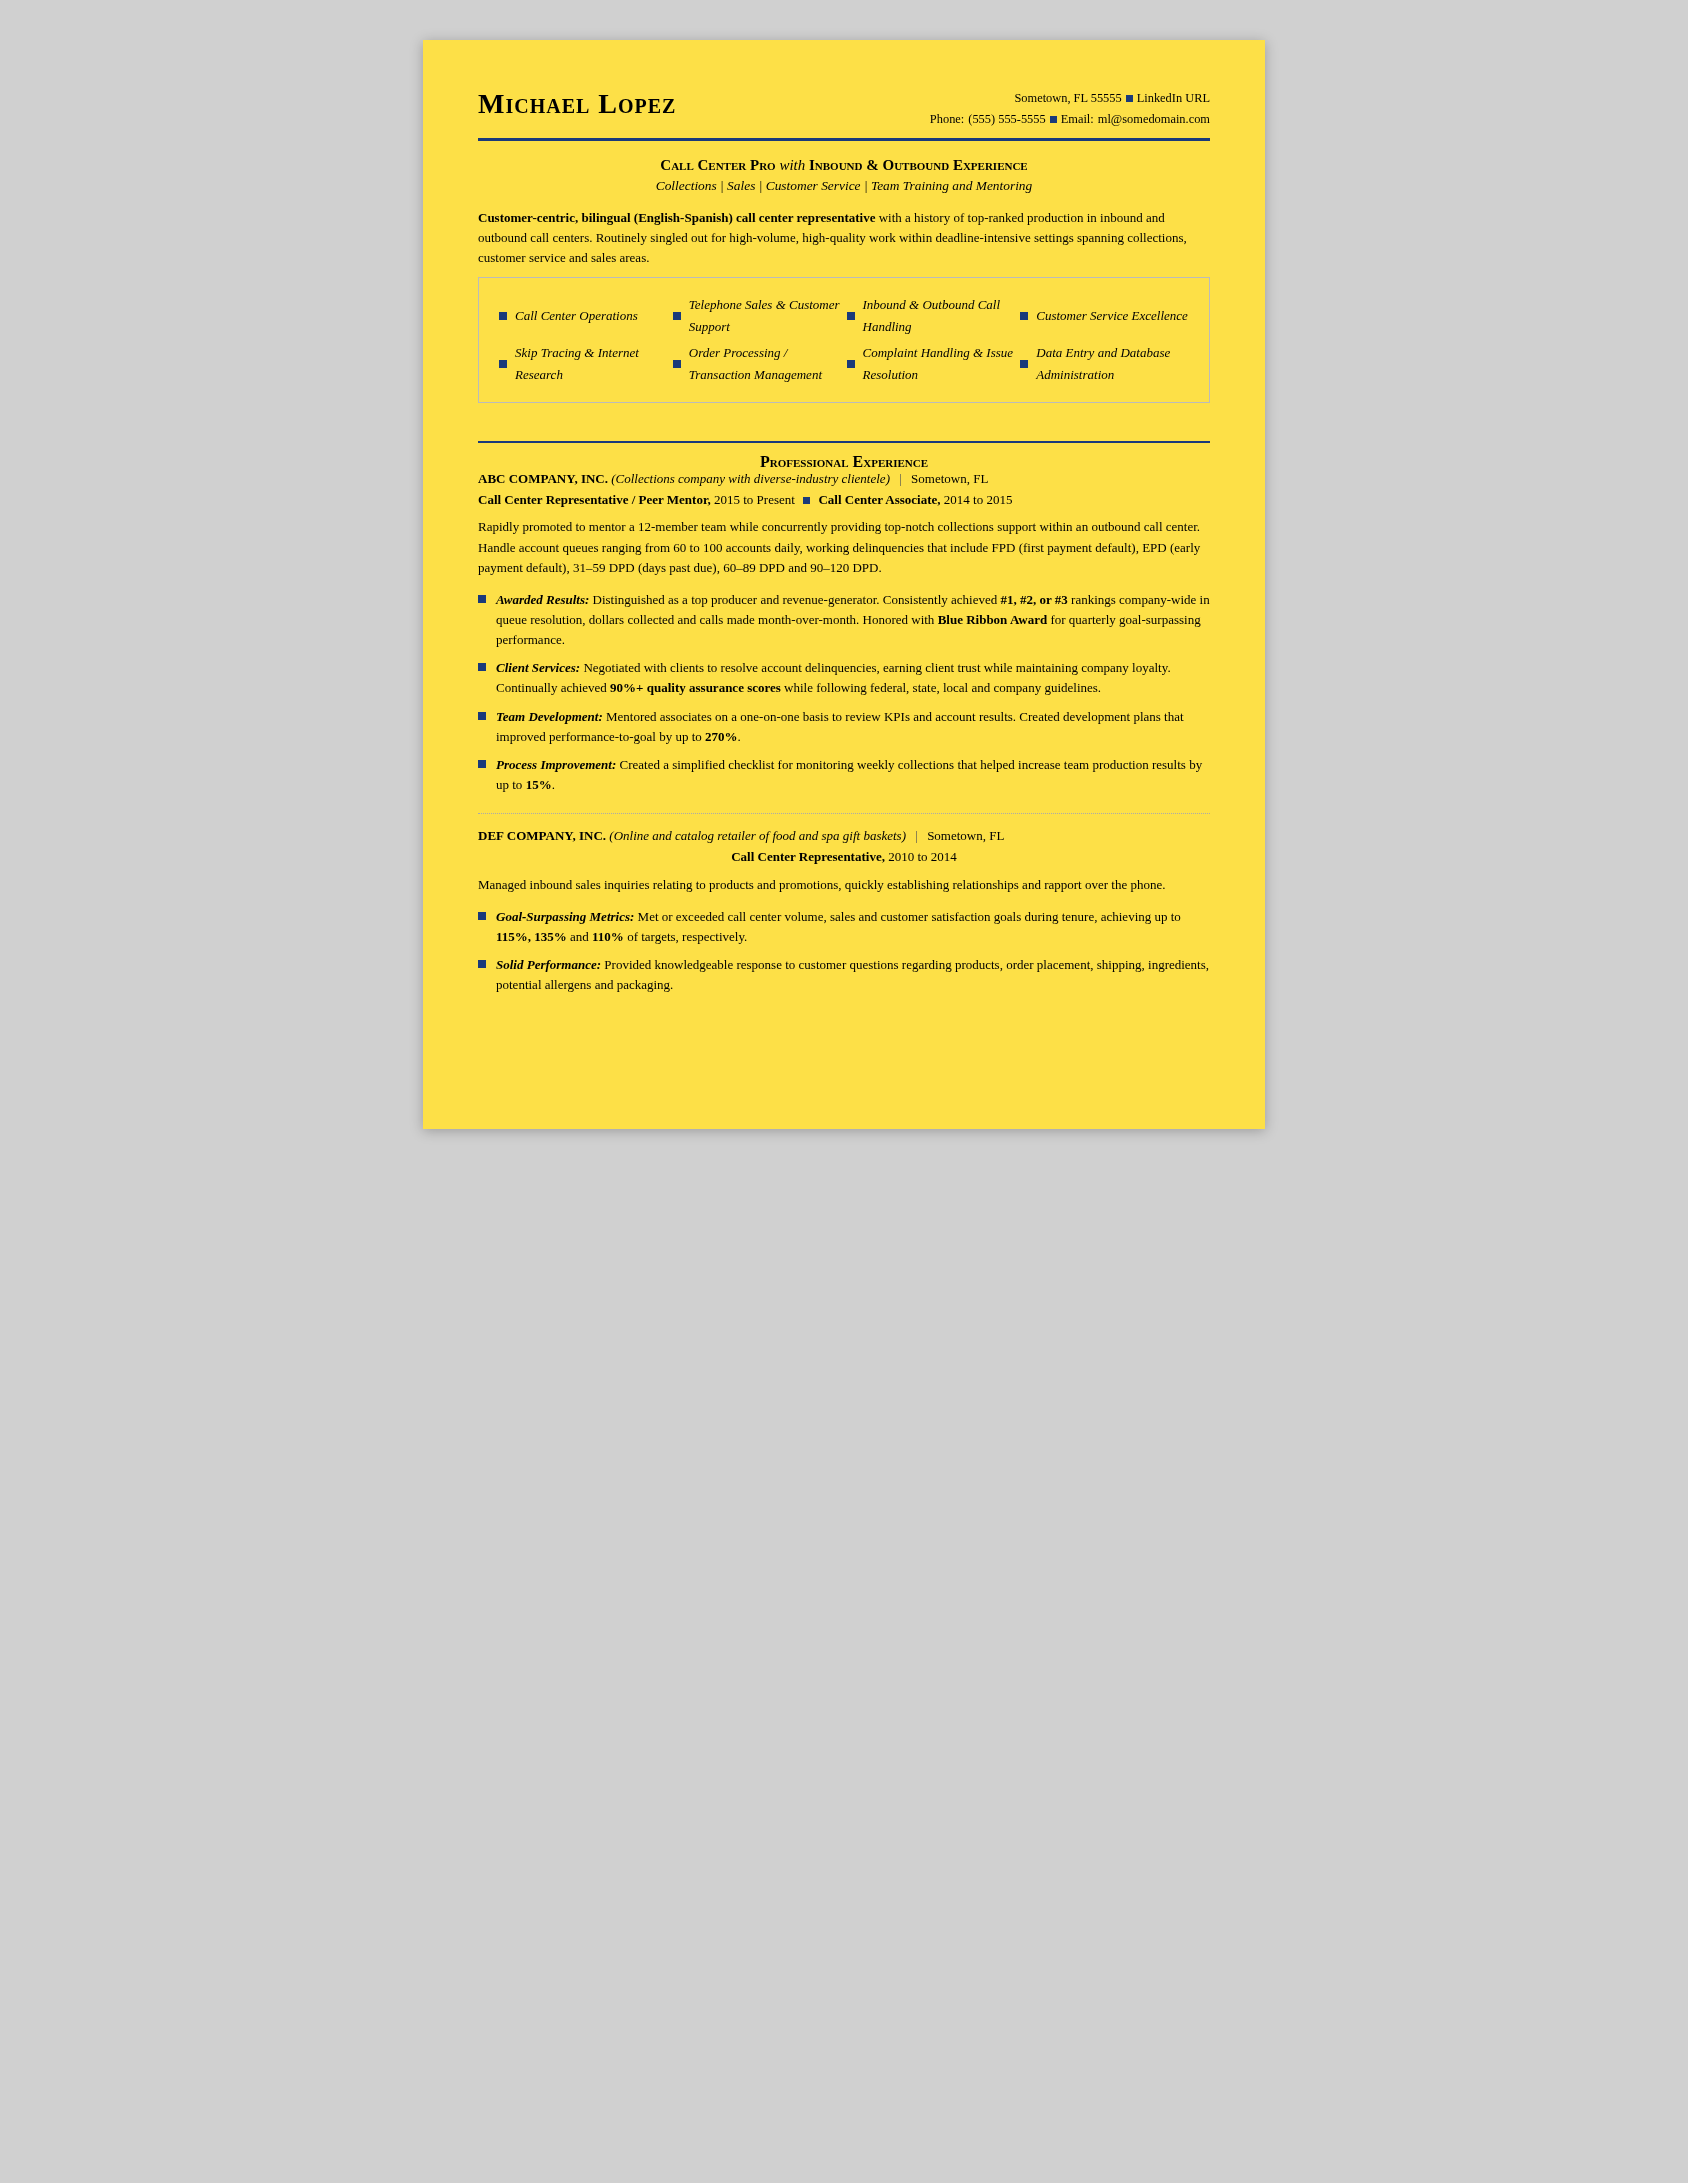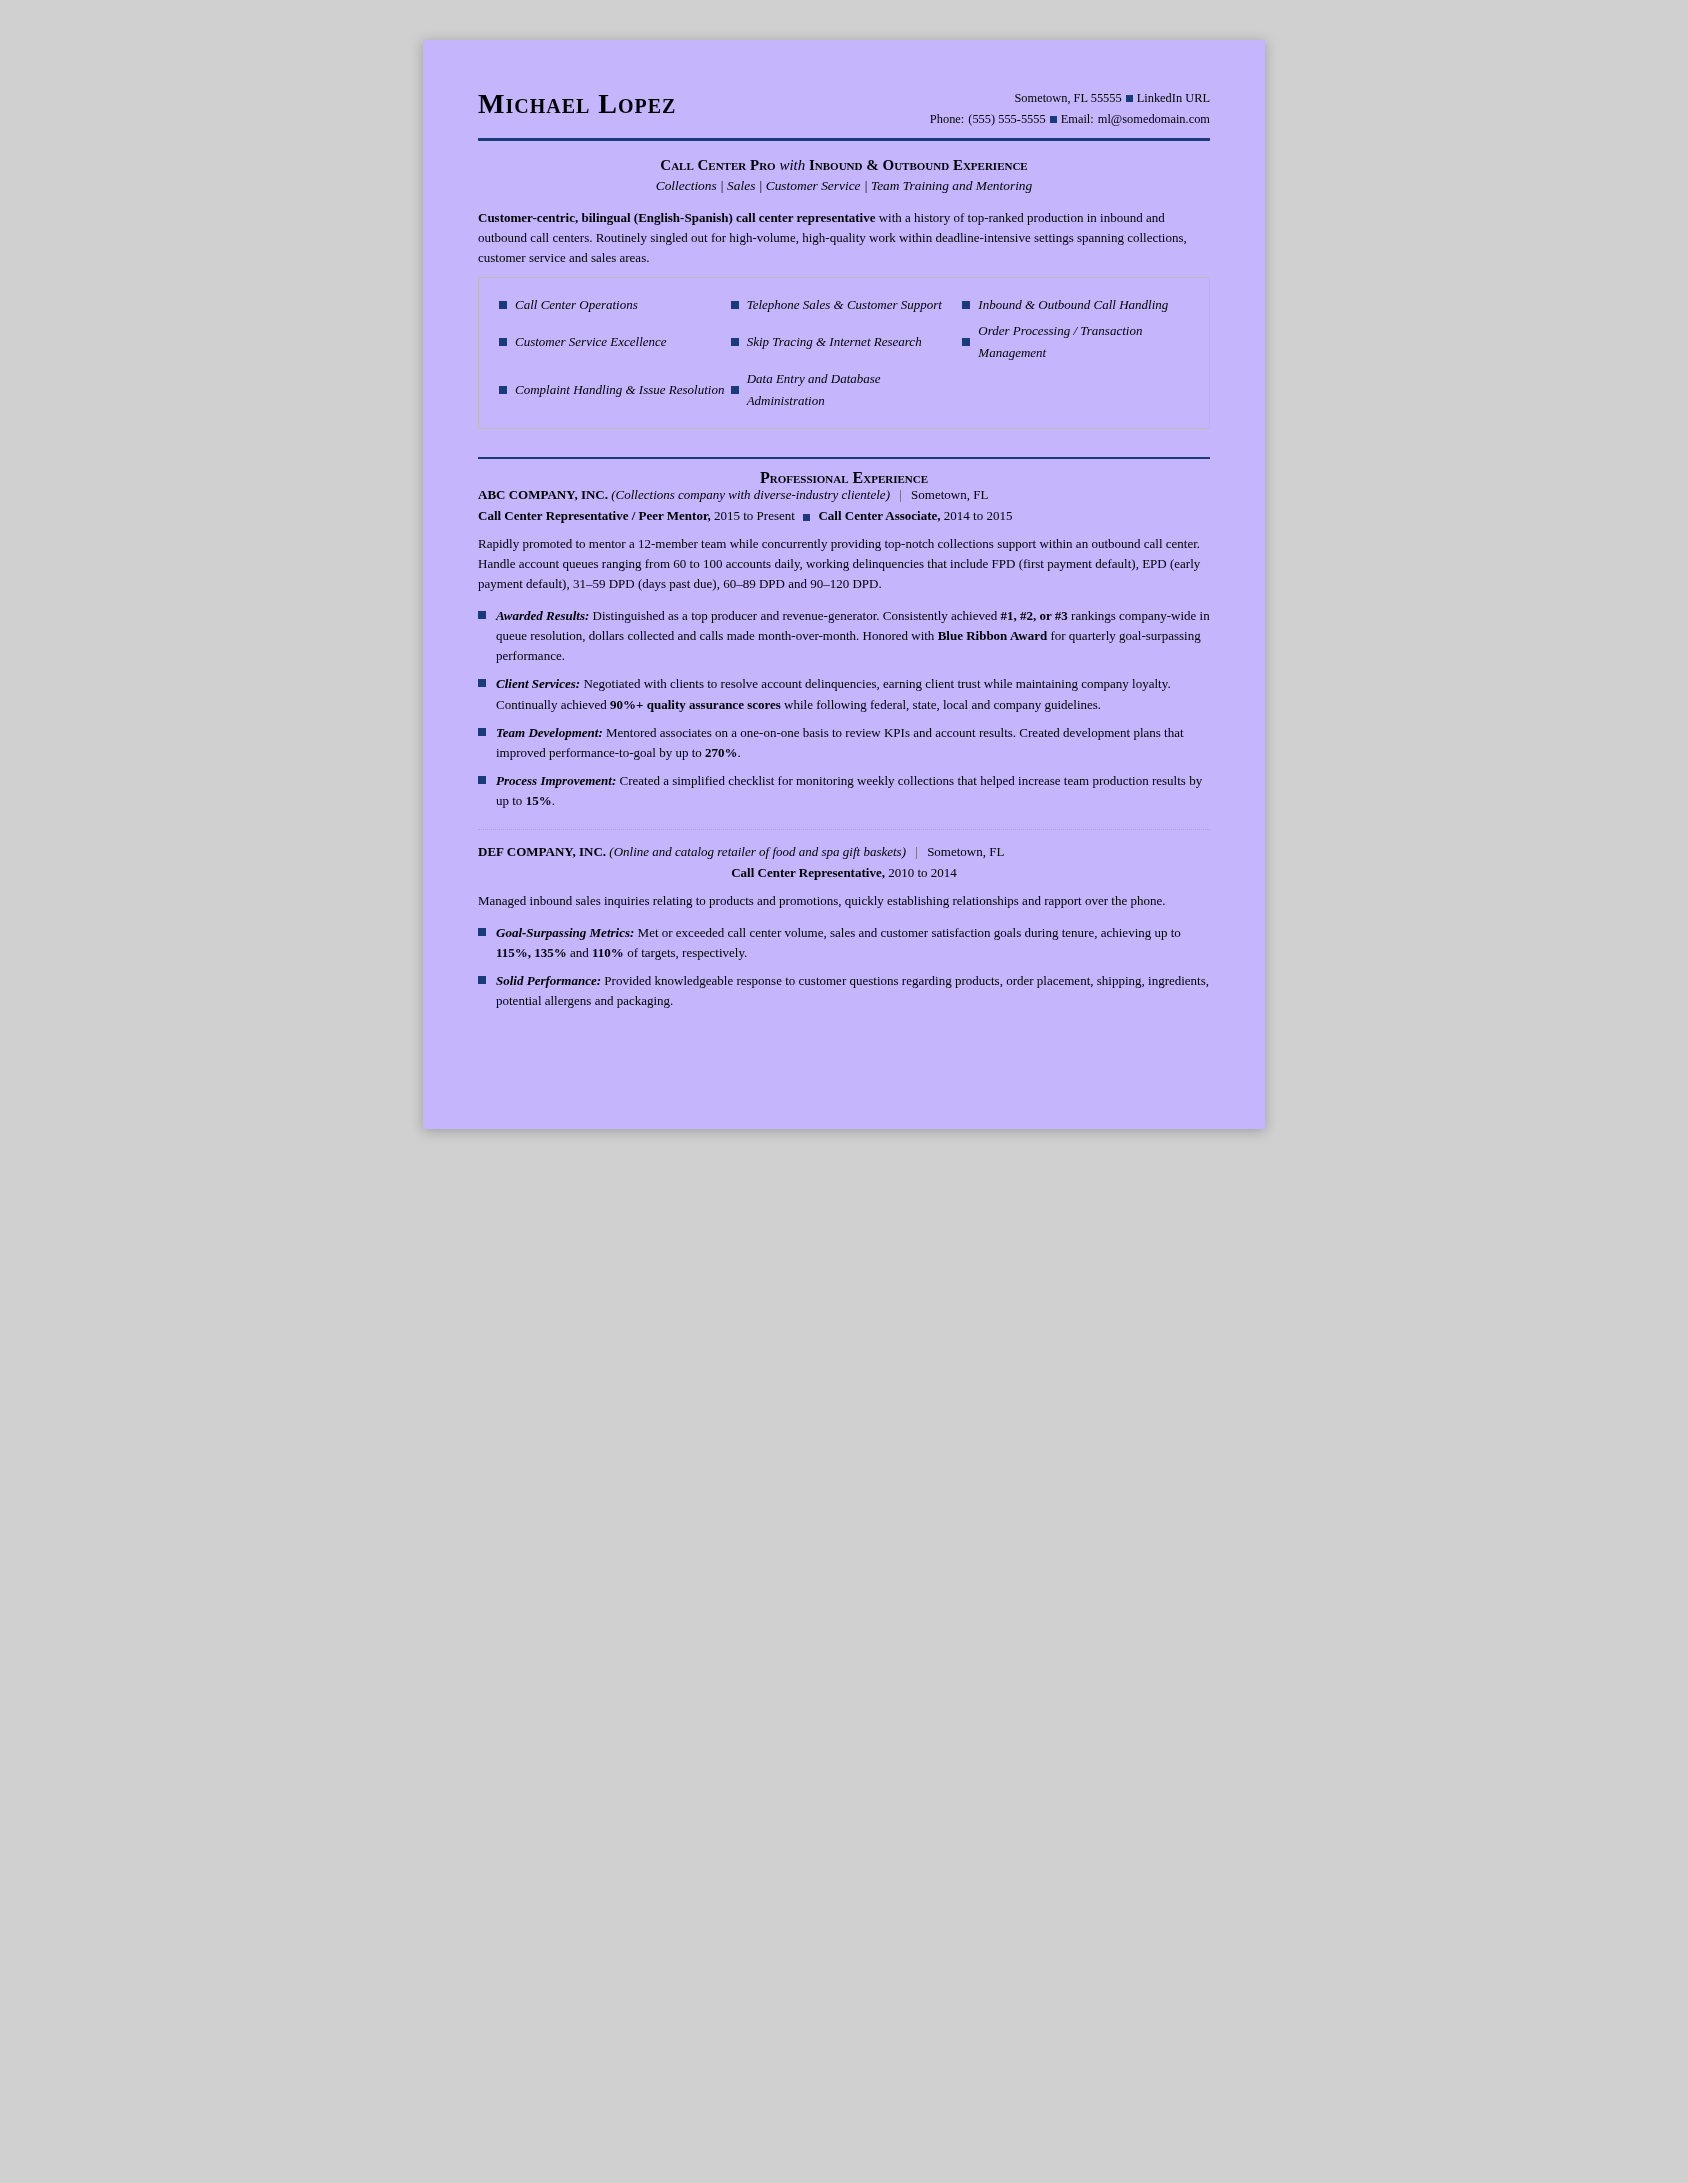--- a/index.html
+++ b/index.html
@@ -5,21 +5,21 @@
     * { margin: 0; padding: 0; box-sizing: border-box; }
     body {
       background: #d0d0d0;
       display: flex;
       justify-content: center;
       align-items: flex-start;
       padding: 40px 20px;
       font-family: 'Times New Roman', Times, serif;
     }
     .page {
-      background: #c4b5fd;
+      background: #fde047;
       width: 842px;
       min-height: 1089px;
       padding: 48px 55px 55px 55px;
       box-shadow: 0 2px 12px rgba(0,0,0,0.25);
     }
     
     .header-section {
       display: flex;
       justify-content: space-between;
       align-items: flex-start;
@@ -82,23 +82,23 @@
       margin-bottom: 8px;
       color: #000;
     }
     .summary-text strong {
       font-weight: bold;
     }
     
     .skills-box {
       border: 1px solid #bbb;
       padding: 16px 20px;
-      margin-bottom: 28px;
+      margin-bottom: 38px;
       display: grid;
-      grid-template-columns: 1fr 1fr 1fr;
+      grid-template-columns: 1fr 1fr 1fr 1fr;
       gap: 4px 5px;
     }
     .skill-item {
       display: flex;
       align-items: center;
       gap: 8px;
       font-style: italic;
       font-size: 13px;
       line-height: 1.7;
       color: #000;

